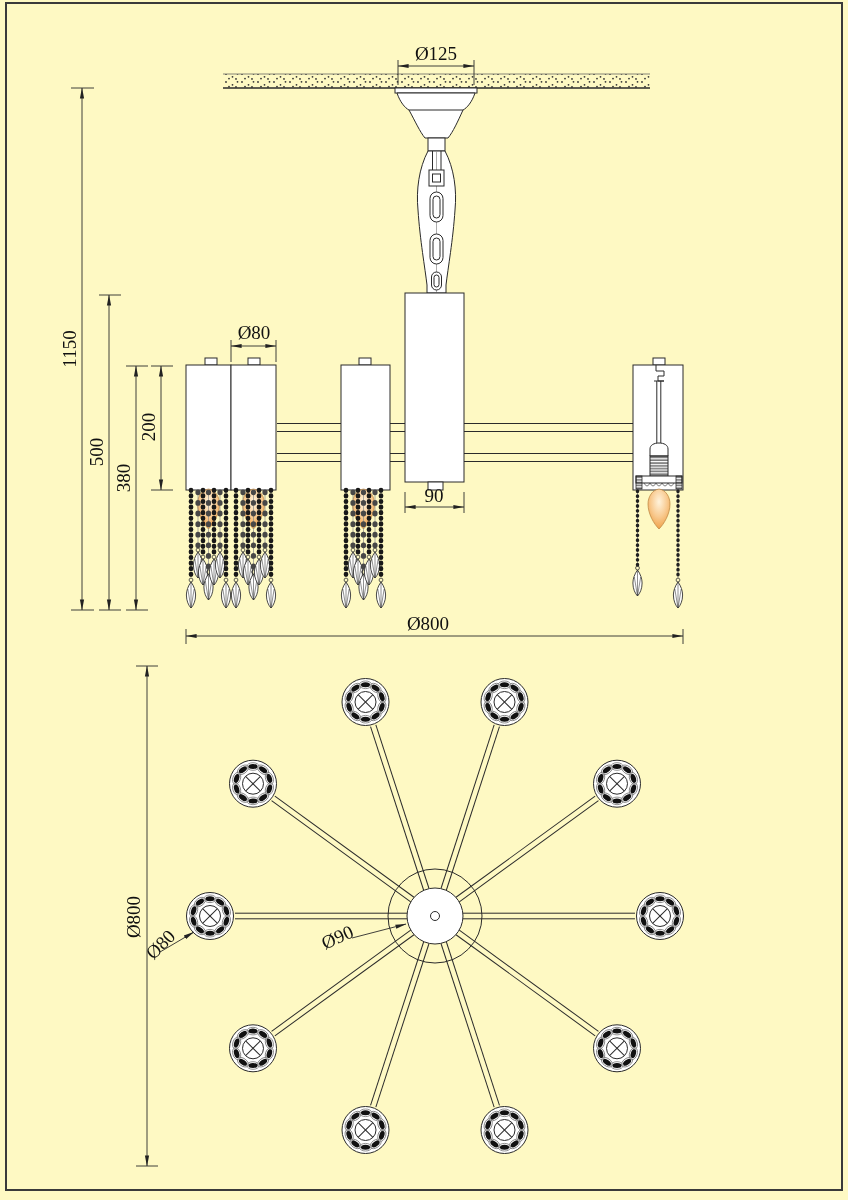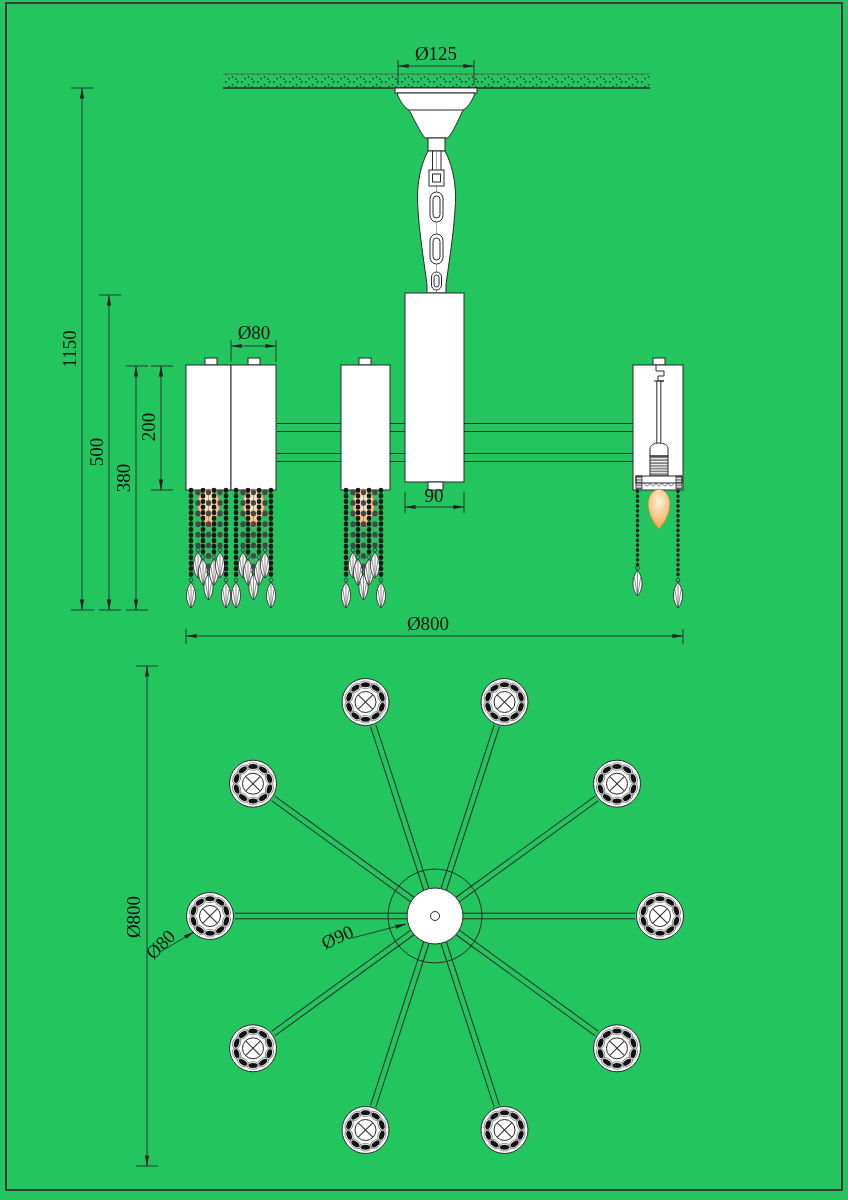--- a/index.html
+++ b/index.html
@@ -1,16 +1,16 @@
 <!DOCTYPE html>
 <html><head>
 <meta charset="utf-8">
 <style>
   html,body{margin:0;padding:0;background:#fff;}
-  .page{position:relative;width:848px;height:1200px;background:#22c55e;font-family:"Liberation Serif",serif;}
+  .page{position:relative;width:848px;height:1200px;background:#fef9c3;font-family:"Liberation Serif",serif;}
   svg{display:block}
   .ln  {fill:none;stroke:#2b2b2b;stroke-width:1}
   .lnw {fill:#fff;stroke:#2b2b2b;stroke-width:1}
   .lnt {fill:none;stroke:#2b2b2b;stroke-width:.6}
   .dim {fill:none;stroke:#2b2b2b;stroke-width:.9}
   .tick{stroke:#2b2b2b;stroke-width:.9}
   .dim-t{font-family:"Liberation Serif",serif;font-size:19px;fill:#111;text-anchor:middle}
   .bd{stroke:#181818;stroke-width:4.6;stroke-dasharray:.6 5;stroke-linecap:round;fill:none}
   .bl{stroke:#474747;stroke-width:5.2;stroke-dasharray:.6 10;stroke-linecap:round;fill:none}
   .bs{stroke:#202020;stroke-width:3.4;stroke-dasharray:.5 4.4;stroke-linecap:round;fill:none}

